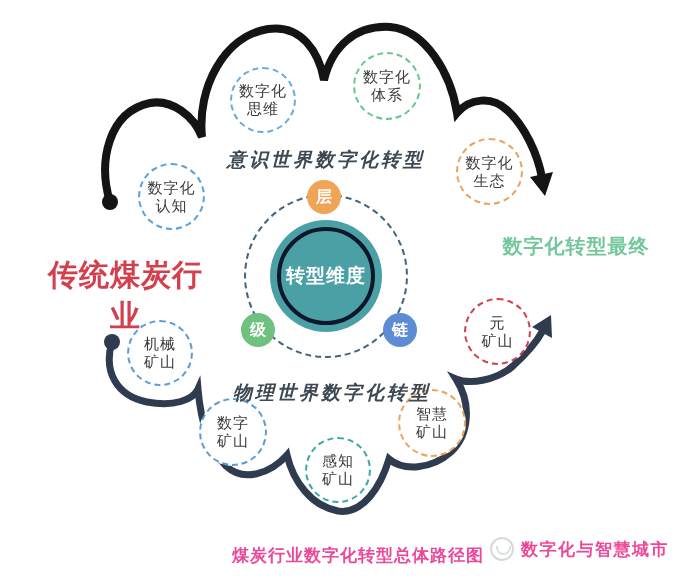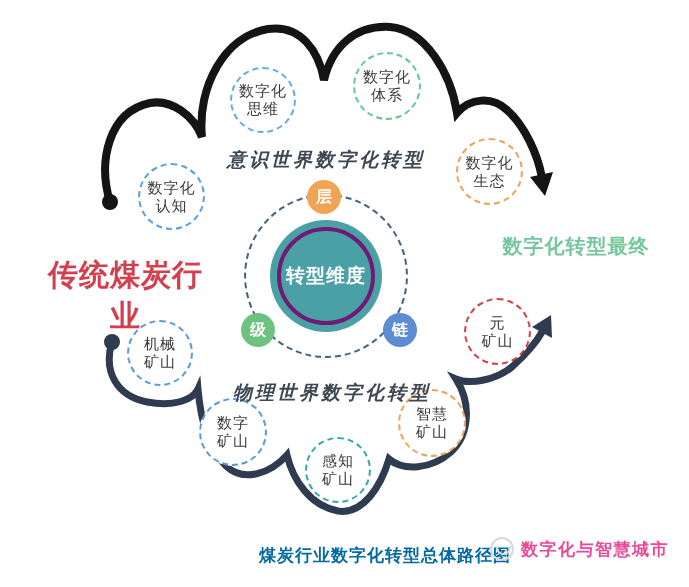--- a/index.html
+++ b/index.html
@@ -18,37 +18,37 @@
     position:absolute;box-sizing:border-box;width:34px;height:34px;border-radius:50%;
     display:flex;align-items:center;justify-content:center;
     color:#fff;font-size:16px;font-weight:bold;z-index:4;
   }
   .orbit{
     position:absolute;left:244px;top:194px;width:164px;height:164px;border-radius:50%;
     border:2px dashed #40657f;box-sizing:border-box;z-index:1;
   }
   .center-circle{
     position:absolute;left:277px;top:227px;width:98px;height:98px;box-sizing:border-box;
-    background:#4aa0a5;border:4px solid #701a75;border-radius:50%;
+    background:#4aa0a5;border:4px solid #0f172a;border-radius:50%;
     box-shadow:0 0 0 7px #4aa0a5;display:flex;align-items:center;justify-content:center;z-index:3;
   }
   .center-circle span{color:#fff;font-size:19px;font-weight:bold;letter-spacing:1px;}
   .phrase{
     position:absolute;width:320px;text-align:center;color:#3d4852;
     font-family:"DejaVu Serif",serif;font-style:italic;font-weight:bold;
     font-size:19px;letter-spacing:3px;z-index:2;
   }
   .phrase-top{left:166px;top:147px;}
   .phrase-bottom{left:172px;top:380px;}
   .side-title{position:absolute;font-weight:800;text-align:center;z-index:2;}
   .left-title{left:38px;top:255px;width:175px;font-size:30px;letter-spacing:1px;}
   .right-title{left:465px;top:231px;width:190px;font-size:20px;line-height:31px;letter-spacing:1px;margin-left:16px;}
   .caption{
-    position:absolute;left:205px;top:544px;width:306px;text-align:right;
-    font-size:17px;font-weight:bold;color:#0369a1;letter-spacing:1px;
+    position:absolute;left:205px;top:544px;width:306px;text-align:center;
+    font-size:17px;font-weight:bold;color:#ec4899;letter-spacing:1px;
   }
   .watermark{
     position:absolute;left:490px;top:537px;display:flex;align-items:center;gap:7px;
   }
   .wm-logo{
     width:24px;height:24px;border:2px solid #d6d9db;border-radius:50%;box-sizing:border-box;
     position:relative;
   }
   .wm-logo::after{
     content:"";position:absolute;left:4px;top:7px;width:11px;height:7px;

